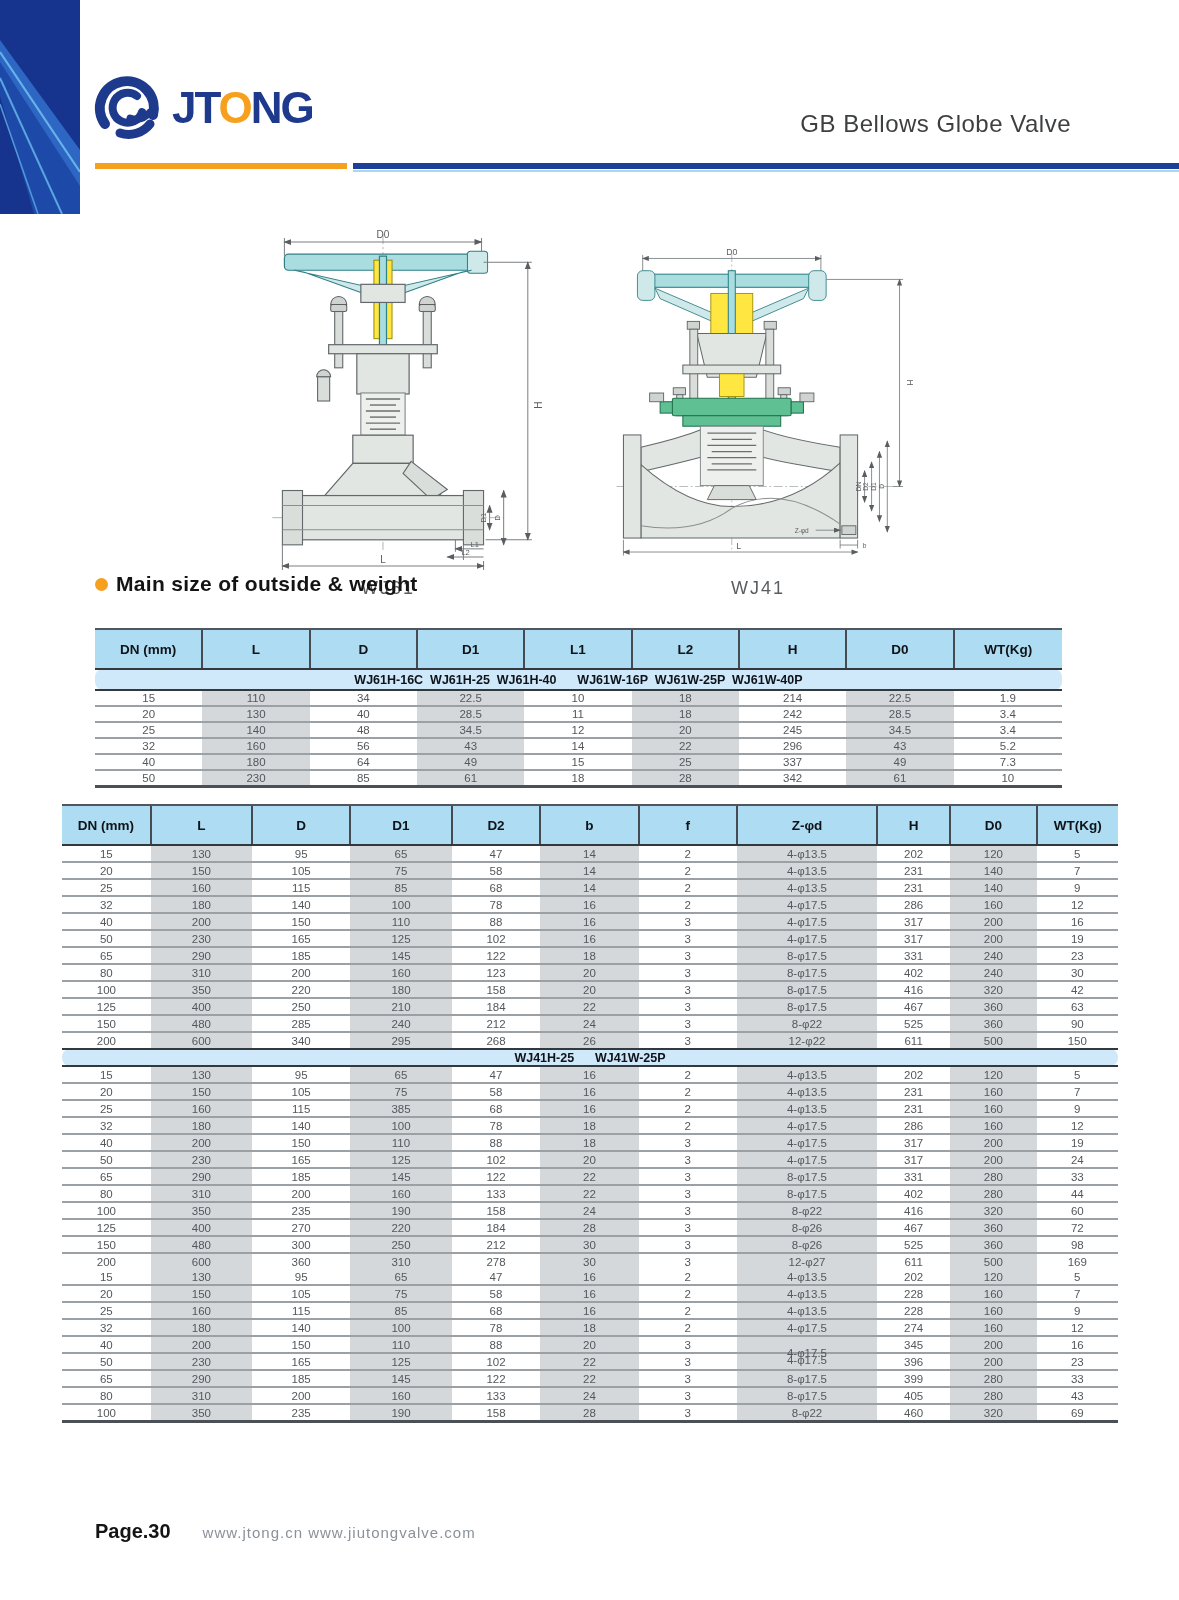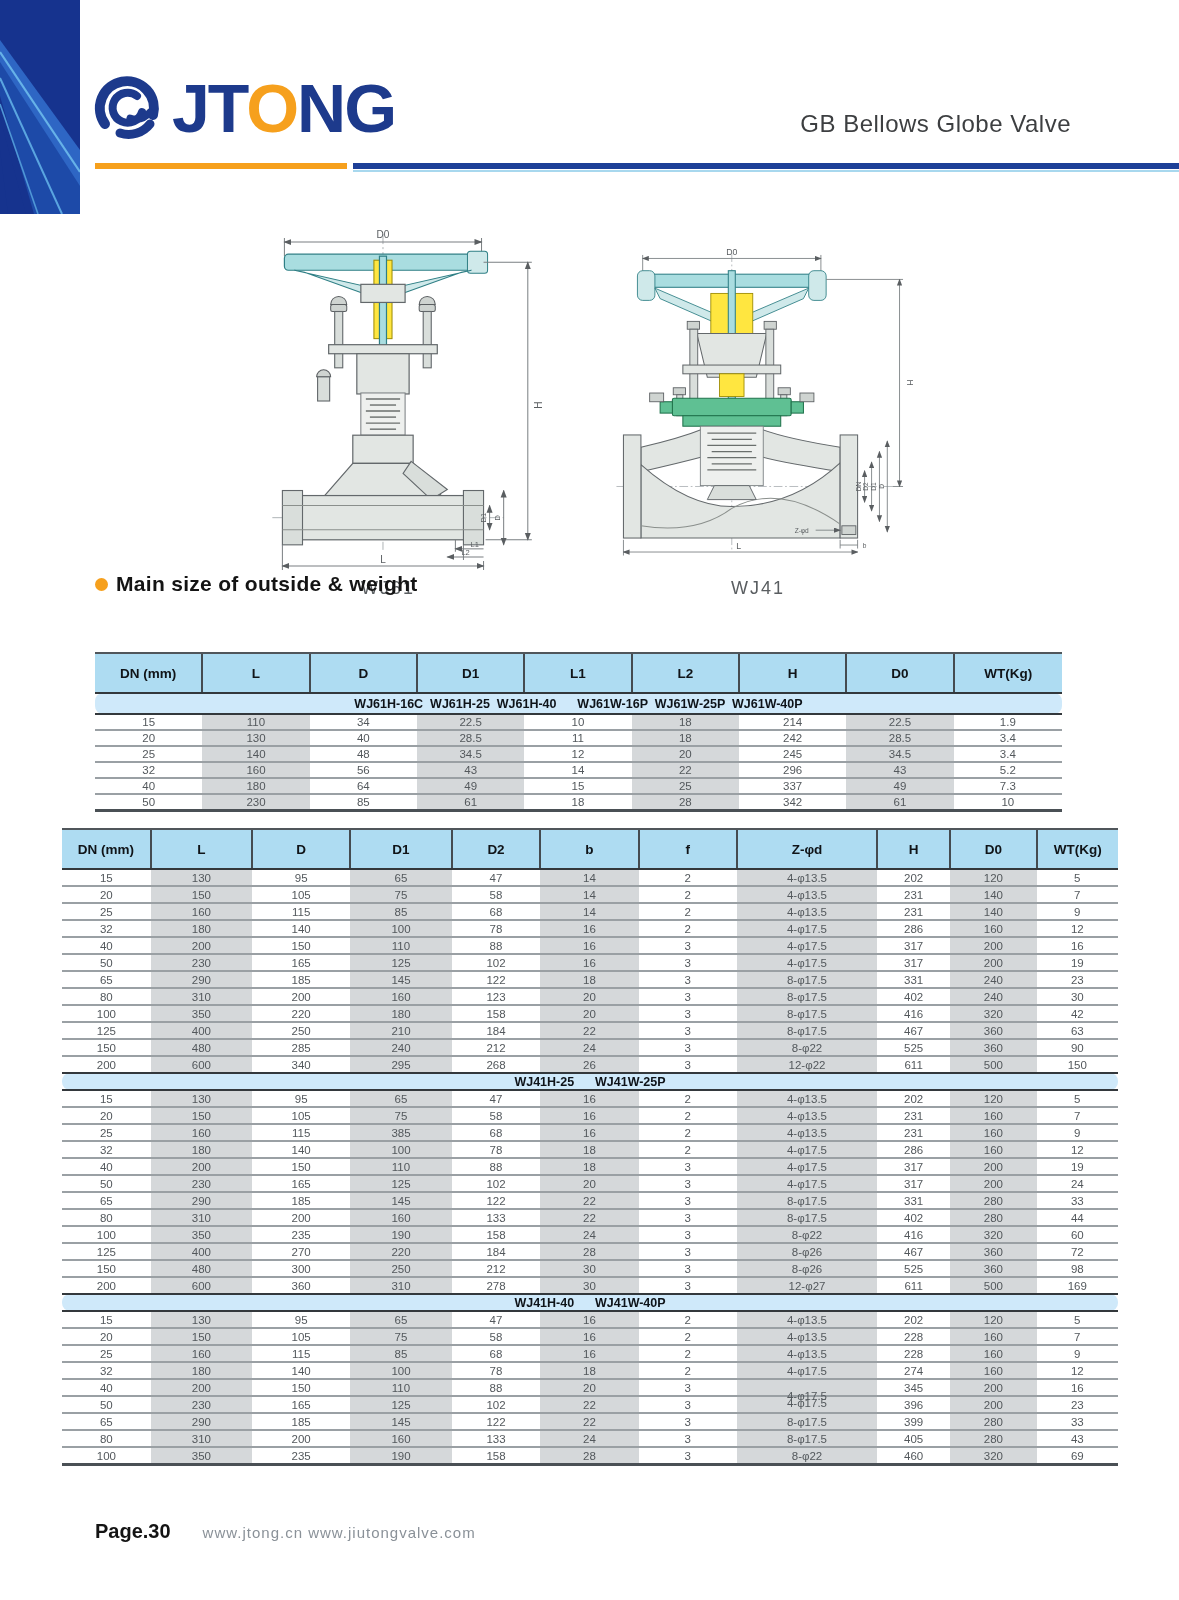--- a/index.html
+++ b/index.html
@@ -2,21 +2,21 @@
 <html><head>
 <meta charset="utf-8">
 <style>
   html,body{margin:0;padding:0;background:#9a9a9a;}
   .page{position:relative;width:1179px;height:1600px;background:#ffffff;margin:0 auto;
         font-family:"Liberation Sans",sans-serif;overflow:hidden;}
   
   .corner{position:absolute;left:0;top:0;}
   
   .logo{position:absolute;left:90px;top:66px;display:flex;align-items:center;}
-  .logo-text{font-size:68px;font-weight:bold;color:#1d3a8c;letter-spacing:-2px;margin-left:8px;line-height:1;}
+  .logo-text{font-size:44px;font-weight:bold;color:#1d3a8c;letter-spacing:-2px;margin-left:8px;line-height:1;}
   .logo-text .o{color:#f6a01d;}
   .doc-title{position:absolute;right:108px;top:110px;font-size:24px;color:#3d3f41;letter-spacing:.5px;}
   .rule-orange{position:absolute;left:95px;top:163px;width:252px;height:6px;background:#f6a01d;}
   .rule-navy{position:absolute;left:353px;top:163px;width:826px;height:6px;background:#1d3f97;}
   .rule-light{position:absolute;left:353px;top:170px;width:826px;height:2px;background:#a8d8ee;}
   
   figure{margin:0;position:absolute;}
   #fig-wj61{left:232px;top:226px;width:312px;}
   #fig-wj41{left:592px;top:226px;width:332px;}
   figcaption{text-align:center;font-size:18px;color:#5a5e61;letter-spacing:2px;margin-top:0px;}
@@ -30,21 +30,21 @@
   .teal{fill:#a9dde0;stroke:#2f7f85;stroke-width:1.2;}
   .teal2{fill:#cfe9ea;stroke:#2f7f85;stroke-width:1;}
   .yel{fill:#ffe640;stroke:#9c8a00;stroke-width:1;}
   .grn{fill:#5fc093;stroke:#20734c;stroke-width:1.2;}
   .bel{stroke:#6a6f6d;stroke-width:1.4;fill:none;}
   
   .sec-head{position:absolute;left:95px;top:572px;display:flex;align-items:center;}
   .bullet{width:13px;height:13px;border-radius:50%;background:#f6a01d;margin-right:8px;}
   .sec-head h2{margin:0;font-size:21px;font-weight:bold;color:#141414;letter-spacing:.3px;}
   
-  table{border-collapse:collapse;table-layout:fixed;text-align:center;margin-top:24px;}
+  table{border-collapse:collapse;table-layout:fixed;text-align:center;}
   #t1{position:absolute;left:95px;top:628px;width:967px;}
   #t2{position:absolute;left:62px;top:804px;width:1056px;}
   col.shade{background:#d5d8da;}
   thead th{background:#aedcf2;color:#101418;font-size:13.5px;font-weight:bold;height:38px;
            border-top:2px solid #50565b;border-bottom:2px solid #33383c;padding:0;}
   thead th + th{border-left:2px solid #454b50;}
   tr.model td{background:#cfe9fa;color:#0e1319;font-weight:bold;font-size:12.5px;height:19px;
               border-top:2px solid #33383c;border-bottom:2px solid #33383c;white-space:pre;padding:0;border-radius:8px;}
   tbody td{font-size:11.5px;color:#53585c;height:14px;padding:0;border-top:none;}
   tbody tr[data-name="table-row"] + tr[data-name="table-row"] td{border-top:2px solid #9aa0a4;}
@@ -710,23 +710,20 @@
           <td data-name="cell"><span>278</span></td>
           <td data-name="cell"><span>30</span></td>
           <td data-name="cell"><span>3</span></td>
           <td data-name="cell"><span>12-φ27</span></td>
           <td data-name="cell"><span>611</span></td>
           <td data-name="cell"><span>500</span></td>
           <td data-name="cell"><span>169</span></td>
         </tr>
       </tbody>
       <tbody data-sec="2">
-        <tr class="model" data-name="model-subheader-row">
-          <td colspan="11" data-name="model-subheader">WJ41H-40      WJ41W-40P</td>
-        </tr>
         <tr data-name="table-row" data-row="0">
           <td data-name="cell"><span>15</span></td>
           <td data-name="cell"><span>130</span></td>
           <td data-name="cell"><span>95</span></td>
           <td data-name="cell"><span>65</span></td>
           <td data-name="cell"><span>47</span></td>
           <td data-name="cell"><span>16</span></td>
           <td data-name="cell"><span>2</span></td>
           <td data-name="cell"><span>4-φ13.5</span></td>
           <td data-name="cell"><span>202</span></td>

